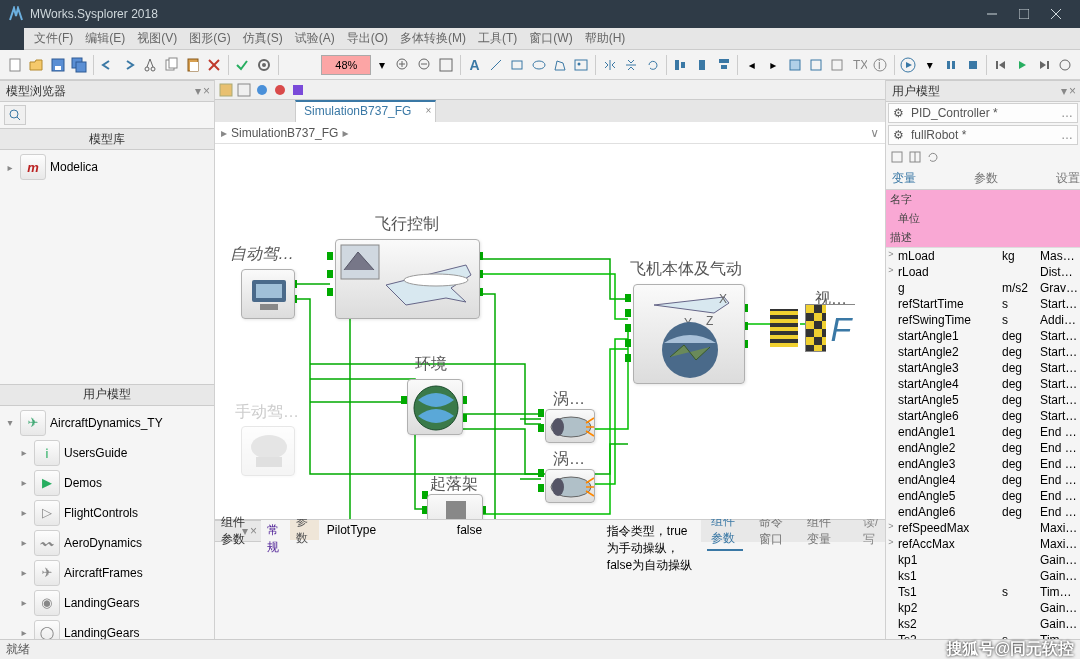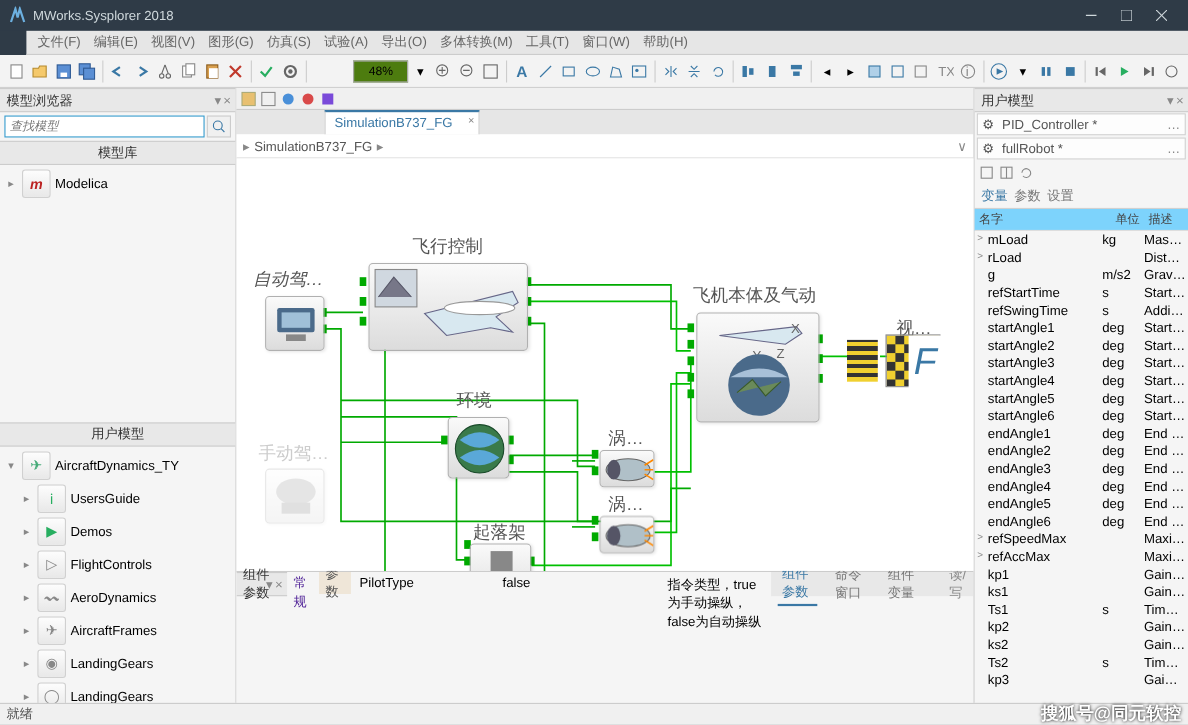--- a/index.html
+++ b/index.html
@@ -6,21 +6,21 @@
 body { background: #2f3b47; width: 1080px; height: 659px; overflow: hidden; display: flex; flex-direction: column; }
 .titlebar { height: 28px; background: #2f3b47; color: #cfd8dc; display: flex; align-items: center; padding: 0 8px; }
 .titlebar .app-icon { width: 16px; height: 16px; margin-right: 6px; }
 .titlebar .title { flex: 1; }
 .titlebar .wbtn { width: 32px; height: 28px; display:flex; align-items:center; justify-content:center; color:#cfd8dc; }
 .menubar { height: 22px; background: #e6e6e6; display: flex; align-items: center; padding: 0 4px; border-bottom: 1px solid #ccc; margin-left: 24px; }
 .menubar .mitem { padding: 2px 6px; color: #666; white-space: nowrap; }
 .toolbar { height: 30px; background: #f3f3f3; display: flex; align-items: center; padding: 0 4px; border-bottom: 1px solid #d0d0d0; }
 .toolbar .tbtn { width: 24px; height: 24px; margin: 0 1px; display:flex; align-items:center; justify-content:center; border-radius:2px; }
 .toolbar .sep { width:1px; height:20px; background:#ccc; margin:0 3px; }
-.toolbar .zoom { width:50px; height:20px; border:1px solid #aaa; background:#4d7c0f; font-size:11px; text-align:center;margin-left:40px; }
+.toolbar .zoom { width:50px; height:20px; border:1px solid #aaa; background:#fca5a5; font-size:11px; text-align:center;margin-left:40px; }
 .content { flex:1; display:flex; background:#e6e6e6; min-height:0; }
 .leftpanel { width: 215px; background:#f5f5f5; border-right:1px solid #d0d0d0; display:flex; flex-direction:column; }
 .panel-hdr { height:22px; background:#e8e8e8; border-bottom:1px solid #ccc; border-top:1px solid #ccc; display:flex; align-items:center; padding:0 6px; font-size:12px; color:#333; justify-content:center; position:relative; }
 .panel-hdr.left-align { justify-content:flex-start; }
 .panel-hdr .hctl { position:absolute; right:4px; display:flex; gap:2px; color:#888; }
 .search-row { padding:3px 4px; display:flex; gap:2px; }
 .search-row input { flex:1; height:20px; border:1px solid #3399cc; padding:0 4px; color:#aaa; font-style:italic; font-size:11px; }
 .search-row .sbtn { width:22px; height:20px; border:1px solid #ccc; background:#f0f0f0; display:flex; align-items:center; justify-content:center; }
 .tree { flex:1; overflow:auto; padding:2px 0; }
 .tree .node { display:flex; align-items:center; height:30px; padding:0 4px; }
@@ -44,24 +44,24 @@
 .bottom-panel { height:120px; background:#f5f5f5; border-top:1px solid #ccc; display:flex; flex-direction:row; }
 .bottom-tabs { height:22px; background:#e8e8e8; display:flex; align-items:center; padding:0 6px; gap:12px; }
 .bottom-tabs .bt { color:#777; padding:2px 4px; }
 .bottom-tabs .bt.active { color:#3a78a5; border-bottom:2px solid #3a78a5; }
 .param-hdr { height:20px; background:#efe6d8; display:flex; align-items:center; padding:0 6px; color:#555; }
 .param-row { display:flex; padding:3px 8px; }
 .rightpanel { width:195px; background:#f5f5f5; border-left:1px solid #d0d0d0; display:flex; flex-direction:column; }
 .rp-item { height:20px; border:1px solid #d0d0d0; margin:1px 2px; display:flex; align-items:center; padding:0 4px; background:#fdfdfd; font-size:11px; color:#555; }
 .rp-item .ricon { width:14px; height:14px; margin-right:4px; }
 .rp-item .dots { margin-left:auto; color:#888; }
-.var-tabs { height:22px; display:flex; padding-left:6px; gap:6px; border-bottom:1px solid #d0d0d0; align-items:center; }
+.var-tabs { height:22px; display:flex; padding-left:6px; gap:6px; border-bottom:1px solid #d0d0d0; align-items:center;justify-content:space-between; }
 .var-tabs .vt { color:#777; }
 .var-tabs .vt.active { color:#3a78a5; }
-.var-head { display:flex; background:#7dd3fc; border-bottom:1px solid #ddd; }
+.var-head { display:flex; background:#f9a8d4; border-bottom:1px solid #ddd;flex-direction:column; }
 .var-head div { padding:2px 4px; font-size:11px; color:#444; }
 .var-head .c1{flex:1;} .var-head .c2{width:38px;text-align:right;} .var-head .c3{width:40px;}
 .var-list { flex:1; overflow:auto; }
 .var-row { display:flex; font-size:11px; padding:1px 0; }
 .var-row .c0{width:10px; text-align:center; color:#888; font-size:9px;}
 .var-row .c1{flex:1; padding-left:2px; white-space:nowrap; overflow:hidden; text-overflow:ellipsis;}
 .var-row .c2{width:38px;} .var-row .c3{width:40px; white-space:nowrap; overflow:hidden; text-overflow:ellipsis;}
 .statusbar { height:20px; background:#f0f0f0; border-top:1px solid #ccc; padding:0 6px; display:flex; align-items:center; color:#555; }
 svg { display:block; }
 </style>
@@ -339,21 +339,20 @@
 
   <div class="leftpanel">
     <div class="panel-hdr left-align">
       <span>模型浏览器</span>
       <span class="hctl">
           <span>▾</span>
           <span>×</span>
         </span>
     </div>
     <div class="search-row">
-      <input placeholder="查找模型" style="">
       <div class="sbtn">
           <svg width="12" height="12">
             <circle cx="5" cy="5" r="4" fill="none" stroke="#3a78a5"></circle>
             <line x1="8" y1="8" x2="11" y2="11" stroke="#3a78a5"></line>
           </svg>
         </div>
     </div>
     <div class="panel-hdr">
         <span>模型库</span>
       </div>

